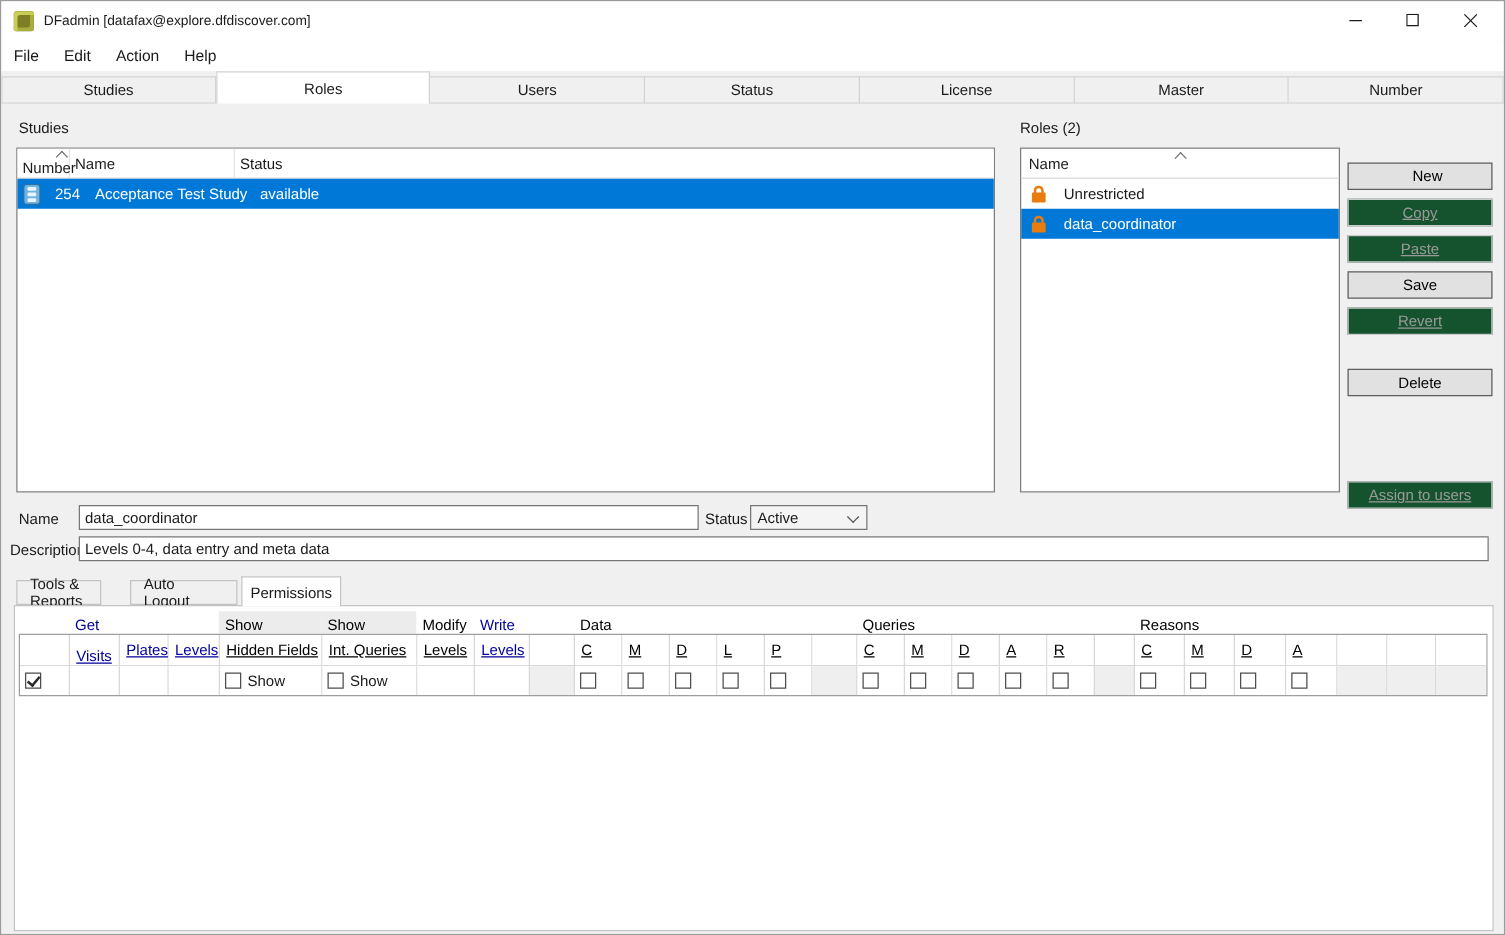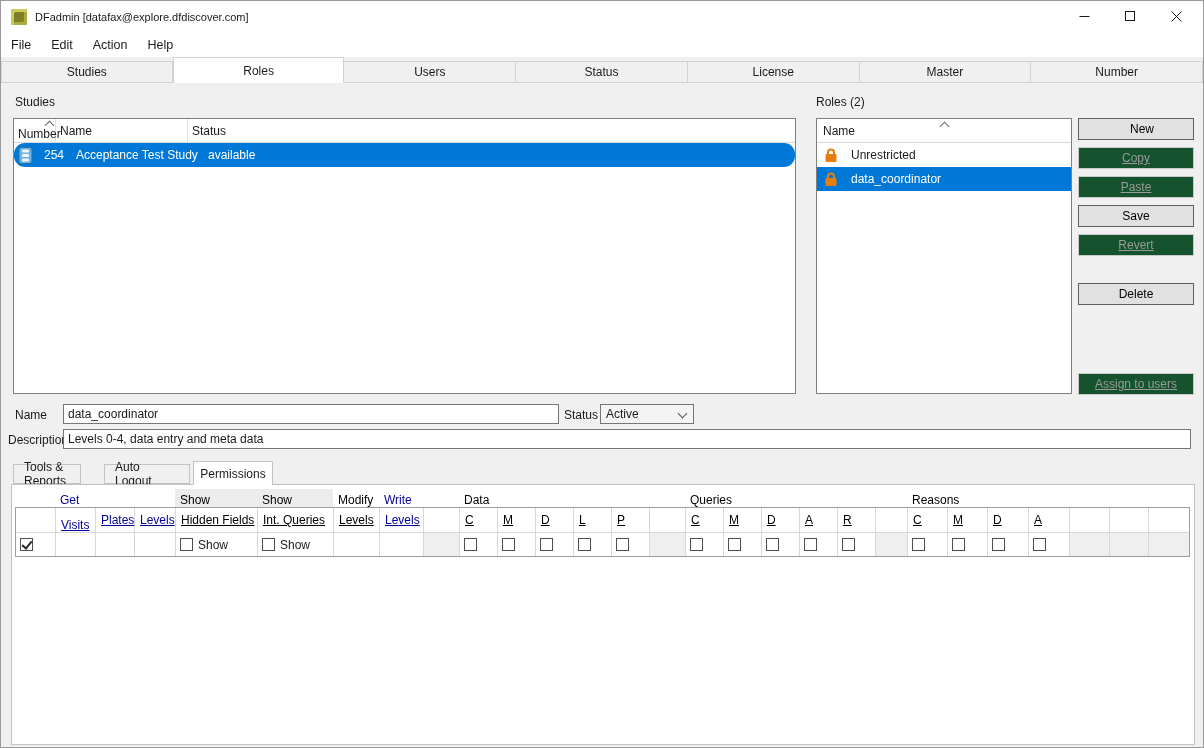--- a/index.html
+++ b/index.html
@@ -29,36 +29,36 @@
   
   .main { position:absolute; left:0; top:82px; width:1204px; height:666px; background:#f0f0f0; }
   .section-label { position:absolute; font-size:12px; }
 
   
   .studies-table { position:absolute; left:12px; top:35px; width:783px; height:276px; background:#fff; border:1px solid #7f7f7f; }
   .stud-header { display:flex; height:24px; border-bottom:1px solid #d9d9d9; background:#fff; }
   .stud-header .hc { display:flex; align-items:center; padding-left:4px; border-right:1px solid #e3e3e3; }
   .hc.num { width:42px; } .hc.name { width:132px; } .hc.status { flex:1; border-right:none; }
   .sort-caret { position:absolute; width:7px; height:7px; border-left:1px solid #6a6a6a; border-top:1px solid #6a6a6a; transform:rotate(45deg); }
-  .stud-row { display:flex; height:24px; align-items:center; background:#0078d7; color:#fff;border-radius:11px; }
+  .stud-row { display:flex; height:24px; align-items:center; background:#0078d7; color:#fff; }
   .stud-row .c-num { width:58px; display:flex; align-items:center; justify-content:space-between; padding:0 8px 0 4px; }
   .stud-row .c-name { width:132px; padding-left:4px; }
   .stud-row .c-status { flex:1; padding-left:4px; }
 
   
   .roles-list { position:absolute; left:815px; top:35px; width:256px; height:276px; background:#fff; border:1px solid #7f7f7f; }
   .roles-header { height:24px; border-bottom:1px solid #d9d9d9; display:flex; align-items:center; padding-left:6px; position:relative; }
   .role-row { height:24px; display:flex; align-items:center; padding-left:6px; }
   .role-row .role-name { margin-left:12px; }
   .role-row.selected { background:#0078d7; color:#fff; }
 
   
   .actions-col { position:absolute; left:1077px; top:35px; width:116px; display:flex; flex-direction:column; }
   .btn { width:116px; height:22px; margin-top:7px; background:#e1e1e1; border:1px solid #5f5f5f; font-size:12px; font-family:inherit; display:flex; align-items:center; justify-content:center; }
-  .btn:first-child { margin-top:0;padding-left:12px; }
+  .btn:first-child { margin-top:12px;padding-left:12px; }
   .btn:nth-child(6) { margin-top:27px; }
   .btn:nth-child(7) { margin-top:68px; }
   .btn.disabled { background:#14532d; border-color:#c9c9c9; color:#9a9a9a;text-decoration:underline; }
 
   
   .flabel { position:absolute; font-size:12px; }
   .tinput { position:absolute; height:20px; border:1px solid #767676; background:#fff; font-size:12px; font-family:inherit; padding:0 4px; color:#1a1a1a; }
   .combo { position:absolute; left:599px; top:321px; width:94px; height:20px; border:1px solid #767676; background:#f4f4f4; display:flex; align-items:center; padding-left:5px; }
   .combo-chevron { position:absolute; right:7px; top:5px; width:7px; height:7px; border-right:1px solid #555; border-bottom:1px solid #555; transform:rotate(45deg); }
 

